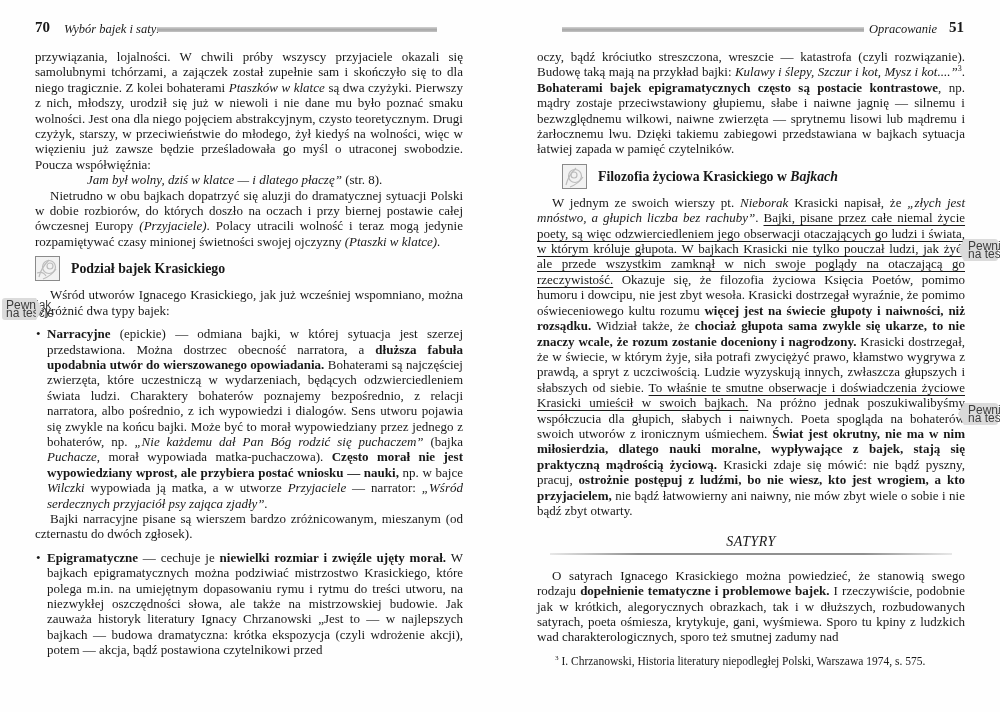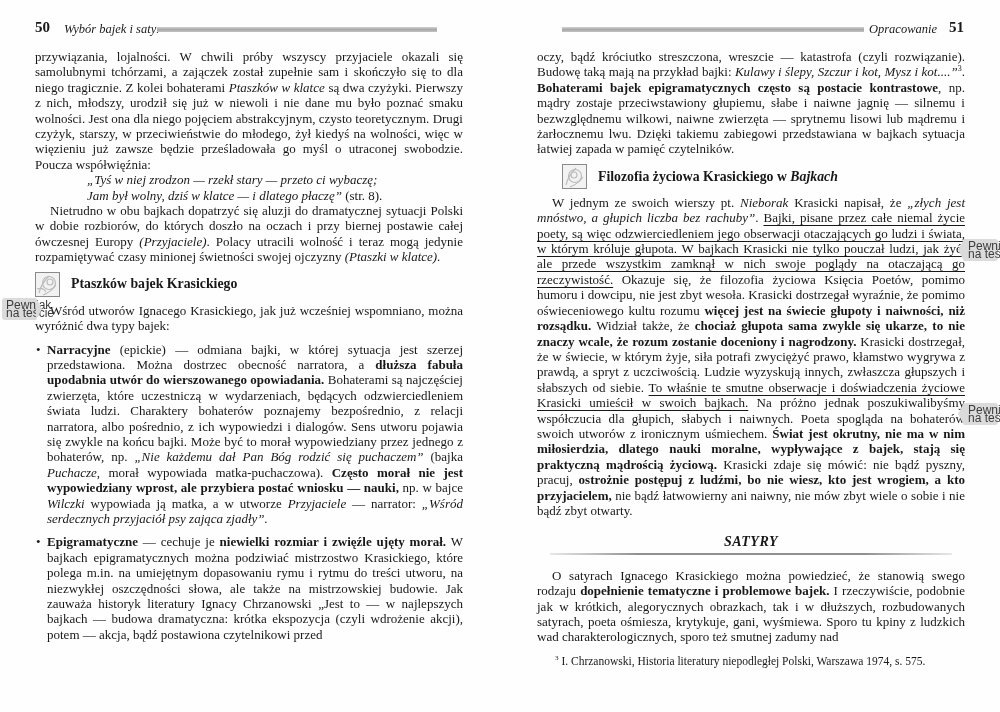--- a/index.html
+++ b/index.html
@@ -33,21 +33,21 @@
   .quote { margin-left:52px; text-align:left; }
   .bullet { padding-left:12px; position:relative;margin-top:8px; }
   .bullet::before { content:"\2022"; position:absolute; left:1px; }
 
   .sect { display:flex; align-items:center; gap:11px; margin:7px 0 6px 0; text-align:left; }
   #pageR .sect { margin-left:25px; }
   .sect .hd { font-weight:bold; font-size:13.8px; white-space:nowrap; }
   .stamp { width:25px; height:25px; flex:0 0 auto; }
 
   .satyry-wrap { margin:16px 0 13px; text-align:center; }
-  .satyry { font-weight:bold; font-style:italic; font-size:14px; letter-spacing:0.5px; }
+  .satyry { font-weight:normal; font-style:italic; font-size:14px; letter-spacing:0.5px; }
   .satyry-rule { height:2px; margin:3px auto 0; width:94%;
                  background:linear-gradient(90deg,#e8e8e8,#909090 22%,#909090 78%,#e8e8e8); }
 
   .footnote { margin-top:10px; font-size:11.5px; line-height:13.8px; text-indent:18px; }
 
   
   .rs-b { font-weight:bold; }
   .rs-i { font-style:italic; }
   .rs-bi { font-weight:bold; font-style:italic; }
   .rs-u { text-decoration:underline; text-decoration-thickness:1px; text-underline-offset:2.5px; }
@@ -68,48 +68,48 @@
                    border-right:6px solid #dbdbdb; }
   .tag-r1 { top:239px; }
   .tag-r2 { top:403px; }
 </style>
 </head>
 <body>
 
 <div class="spread">
 
   <div class="page" id="pageL">
-    <span class="pgnum">50</span>
+    <span class="pgnum">70</span>
     <span class="rtitle">Wybór bajek i satyr</span>
     <div class="hrule"></div>
 
     <div class="pbody">
       <p><span>przywiązania, lojalności. W chwili próby wszyscy przyjaciele okazali się samolubnymi tchórzami, a zajączek został zupełnie sam i skończyło się to dla niego tragicznie. Z kolei bohaterami </span><span class="rs-i">Ptaszków w klatce</span><span> są dwa czyżyki. Pierwszy z nich, młodszy, urodził się już w niewoli i nie dane mu było poznać smaku wolności. Jest ona dla niego pojęciem abstrakcyjnym, czysto teoretycznym. Drugi czyżyk, starszy, w przeciwieństwie do młodego, żył kiedyś na wolności, więc w więzieniu już zawsze będzie prześladowała go myśl o utraconej swobodzie. Poucza współwięźnia:</span></p>
       <div class="quote">
-        <div><span class="rs-i">„Tyś w niej zrodzon — rzekł stary — przeto ci wybaczę;</span></div>
         <div><span class="rs-i">Jam był wolny, dziś w klatce — i dlatego płaczę”</span><span> (str. 8).</span></div>
       </div>
       <p class="ind"><span>Nietrudno w obu bajkach dopatrzyć się aluzji do dramatycznej sytuacji Polski w dobie rozbiorów, do których doszło na oczach i przy biernej postawie całej ówczesnej Europy </span><span class="rs-i">(Przyjaciele)</span><span>. Polacy utracili wolność i teraz mogą jedynie rozpamiętywać czasy minionej świetności swojej ojczyzny </span><span class="rs-i">(Ptaszki w klatce).</span></p>
 
       <div class="sect">
         <svg class="stamp" viewBox="0 0 25 25" xmlns="http://www.w3.org/2000/svg">
           <rect x="0.5" y="0.5" width="24" height="24" fill="#f2f2f2" stroke="#8a8a8a"></rect>
           <g fill="none" stroke="#bcbcbc" stroke-width="1.2">
             <circle cx="15" cy="10" r="3"></circle>
             <circle cx="14" cy="11" r="6.5"></circle>
             <path d="M4 21 Q6 12 14 4"></path>
             <path d="M2 17 Q8 15 11 20"></path>
             <path d="M8 23 Q16 20 21 13"></path>
           </g>
         </svg>
-        <span class="hd">Ptaszków bajek Krasickiego</span>
+        <span class="hd">Podział bajek Krasickiego</span>
       </div>
 
       <p class="ind"><span>Wśród utworów Ignacego Krasickiego, jak już wcześniej wspomniano, można wyróżnić dwa typy bajek:</span></p>
       <p class="bullet"><span class="rs-b">Narracyjne</span><span> (epickie) — odmiana bajki, w której sytuacja jest szerzej przedstawiona. Można dostrzec obecność narratora, a </span><span class="rs-b">dłuższa fabuła upodabnia utwór do wierszowanego opowiadania.</span><span> Bohaterami są najczęściej zwierzęta, które uczestniczą w wydarzeniach, będących odzwierciedleniem świata ludzi. Charaktery bohaterów poznajemy bezpośrednio, z relacji narratora, albo pośrednio, z ich wypowiedzi i dialogów. Sens utworu pojawia się zwykle na końcu bajki. Może być to morał wypowiedziany przez jednego z bohaterów, np. </span><span class="rs-i">„Nie każdemu dał Pan Bóg rodzić się puchaczem”</span><span> (bajka </span><span class="rs-i">Puchacze</span><span>, morał wypowiada matka-puchaczowa). </span><span class="rs-b">Często morał nie jest wypowiedziany wprost, ale przybiera postać wniosku — nauki,</span><span> np. w bajce </span><span class="rs-i">Wilczki</span><span> wypowiada ją matka, a w utworze </span><span class="rs-i">Przyjaciele</span><span> — narrator: </span><span class="rs-i">„Wśród serdecznych przyjaciół psy zająca zjadły”.</span></p>
+      <p class="ind"><span>Bajki narracyjne pisane są wierszem bardzo zróżnicowanym, mieszanym (od czternastu do dwóch zgłosek).</span></p>
       <p class="bullet"><span class="rs-b">Epigramatyczne</span><span> — cechuje je </span><span class="rs-b">niewielki rozmiar i zwięźle ujęty morał.</span><span> W bajkach epigramatycznych można podziwiać mistrzostwo Krasickiego, które polega m.in. na umiejętnym dopasowaniu rymu i rytmu do treści utworu, na niezwykłej oszczędności słowa, ale także na mistrzowskiej budowie. Jak zauważa historyk literatury Ignacy Chrzanowski „Jest to — w najlepszych bajkach — budowa dramatyczna: krótka ekspozycja (czyli wdrożenie akcji), potem — akcja, bądź postawiona czytelnikowi przed</span></p>
     </div>
 
     <div class="tag tag-l">
       <div>Pewniak</div>
       <div>na teście</div>
     </div>
   </div>
 
   <div class="page" id="pageR">

